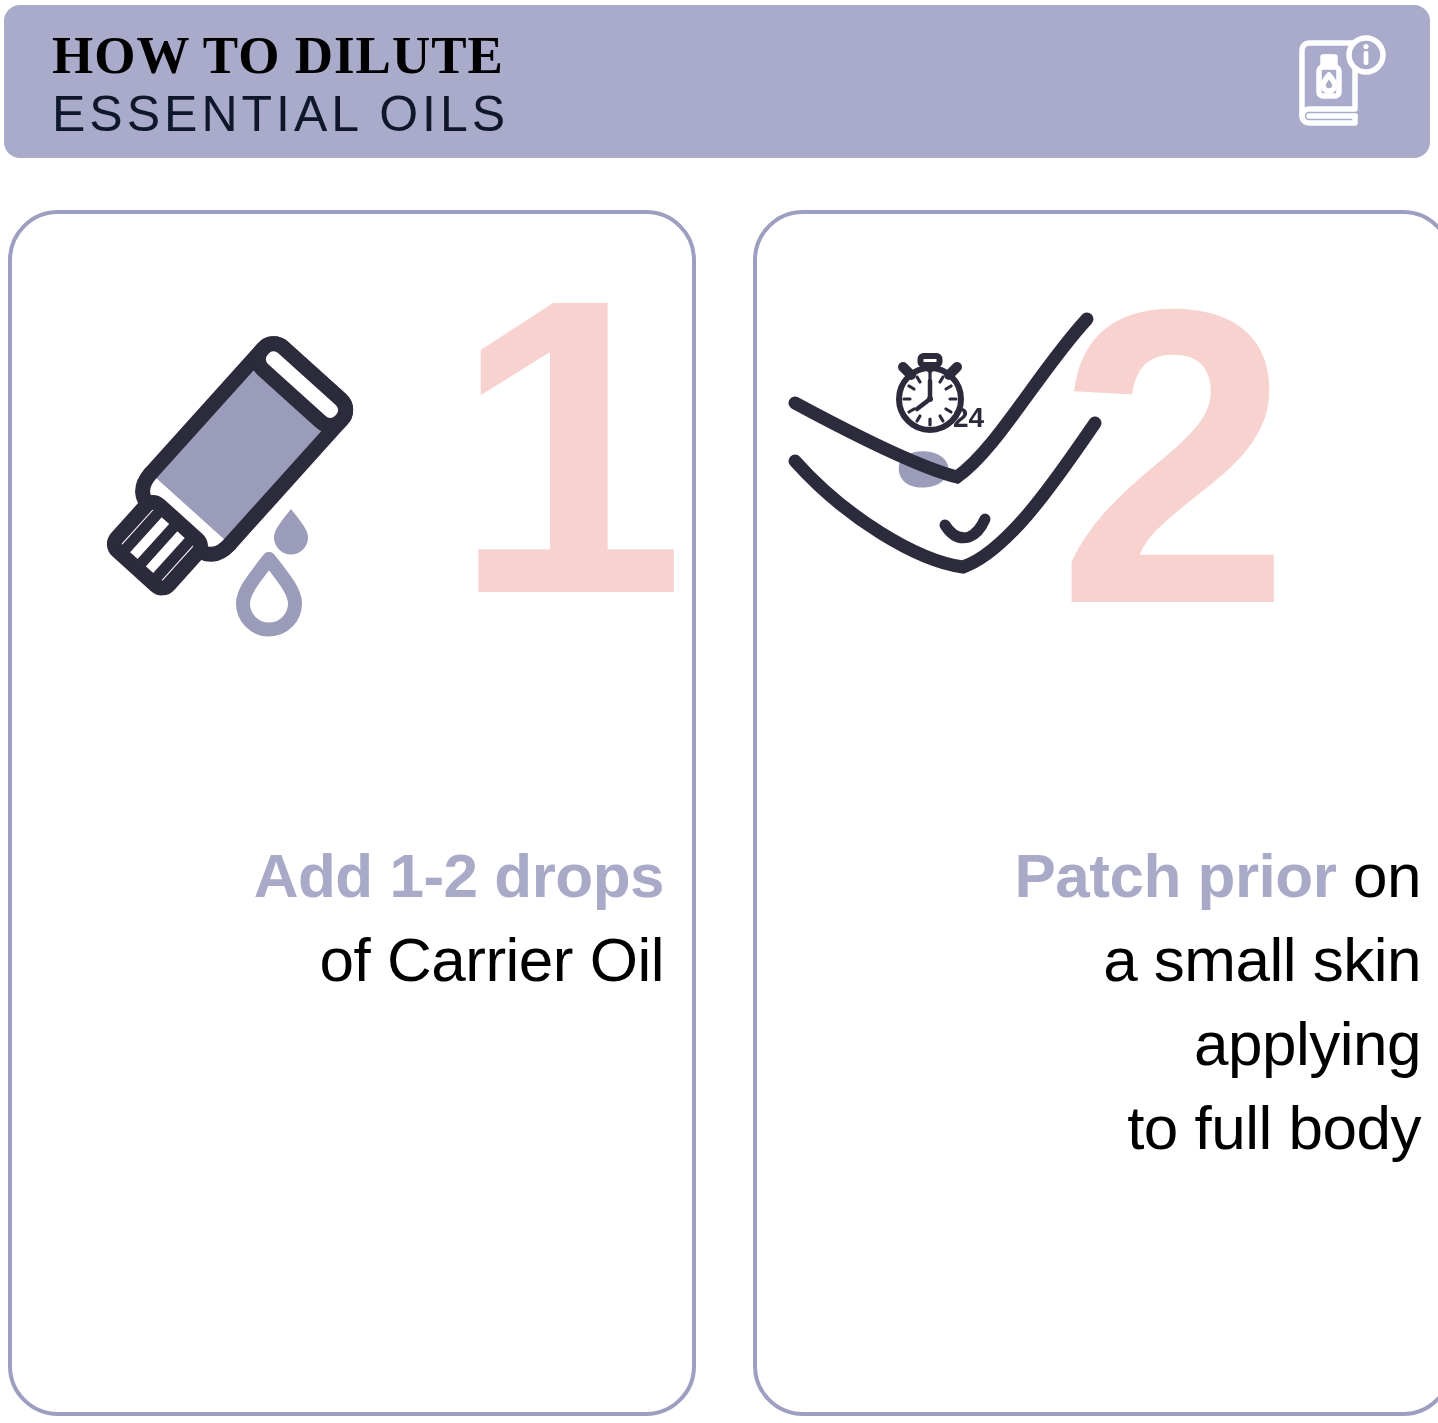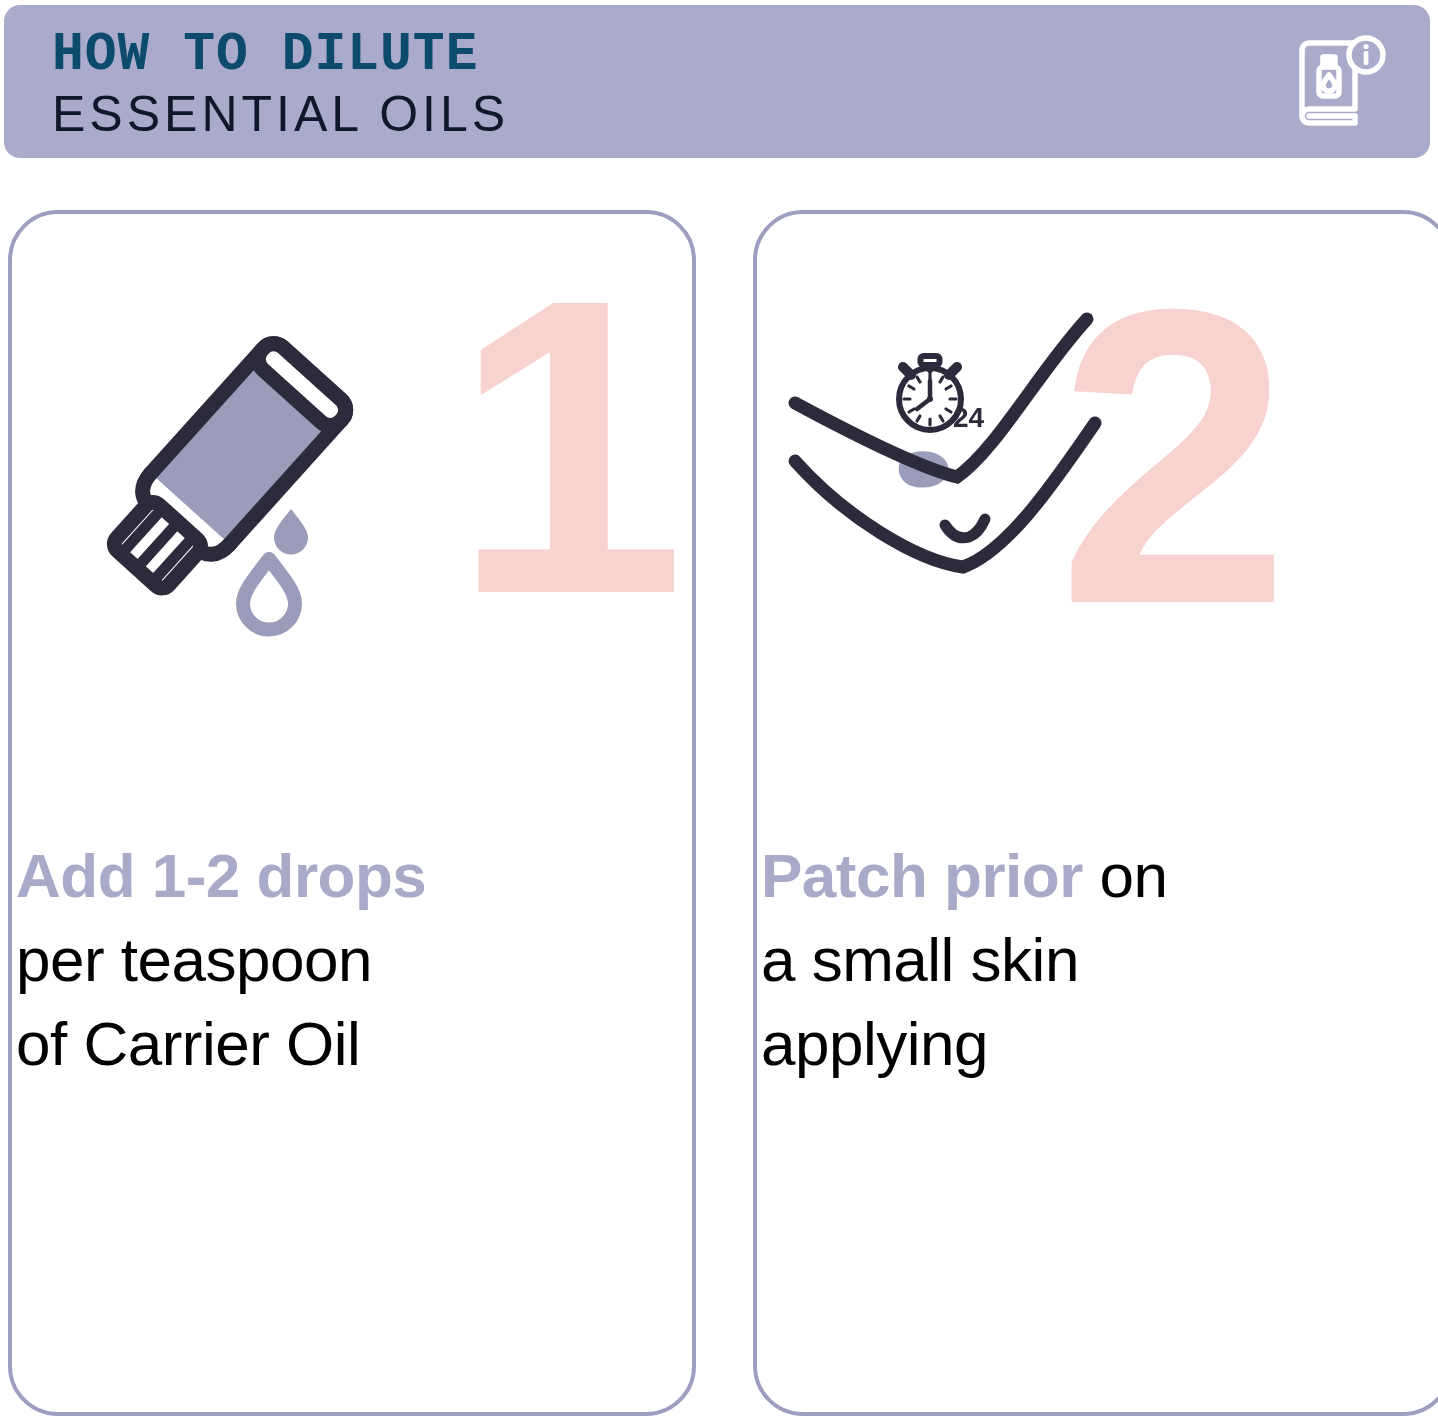--- a/index.html
+++ b/index.html
@@ -26,26 +26,26 @@
     background: #aaaacb;
     border-radius: 16px;
     box-sizing: border-box;
   }
   .header-text-block {
     position: absolute;
     left: 48px;
     top: 20px;
   }
   .header-title-main {
-    font-family: Liberation Mono, monospace;
+    font-family: Liberation Serif, serif;
     font-weight: bold;
     font-size: 53px;
     line-height: 60px;
     letter-spacing: 1px;
-    color: #0c4a6e;
+    color: #000000;
     white-space: nowrap;
     margin: 0;
     padding: 0;
   }
   .header-title-sub {
     font-family: "Liberation Sans", sans-serif;
     font-weight: 400;
     font-size: 50px;
     line-height: 58px;
     letter-spacing: 4px;
@@ -104,22 +104,22 @@
 
   .icon-art { position: absolute; }
   .icon-art-1 { top: 95px; left: 60px;  width: 290px; height: 340px; }
   .icon-art-2 { top: 85px; left: 20px;  width: 340px; height: 310px; }
 
   .card-text {
     position: absolute;
     left: 0;
     right: 0;
     top: 620px;
-    text-align: left;
-    padding: 0 4px;
+    text-align: right;
+    padding: 0 28px;
     box-sizing: border-box;
   }
   .text-line {
     font-family: "Liberation Sans", sans-serif;
     font-weight: 400;
     font-size: 62px;
     line-height: 84px;
     color: #000000;
     letter-spacing: -0.5px;
     white-space: nowrap;
@@ -193,21 +193,20 @@
 
           <path d="M197 250 c17 22 26 33 26 44.5 a26 26 0 0 1 -52 0 c0 -11.5 9 -22.5 26 -44.5 z" fill="#ffffff" stroke="#9b9bba" stroke-width="14" stroke-linejoin="round"></path>
         </svg>
       </div>
     </div>
 
     <div class="card-text">
       <div class="text-line">
         <span class="text-em">Add 1-2 drops</span>
       </div>
-      <div class="text-line">per teaspoon</div>
       <div class="text-line">of Carrier Oil</div>
     </div>
   </div>
 
   <div class="card card-2">
 
     <div class="card-illustration">
 
       <div class="step-number step-number-2">2</div>
 
@@ -259,16 +258,17 @@
         </svg>
       </div>
     </div>
 
     <div class="card-text">
       <div class="text-line">
         <span class="text-em">Patch prior</span><span> on</span>
       </div>
       <div class="text-line">a small skin</div>
       <div class="text-line">applying</div>
+      <div class="text-line">to full body</div>
     </div>
   </div>
 
 </div>
 
 </body></html>

